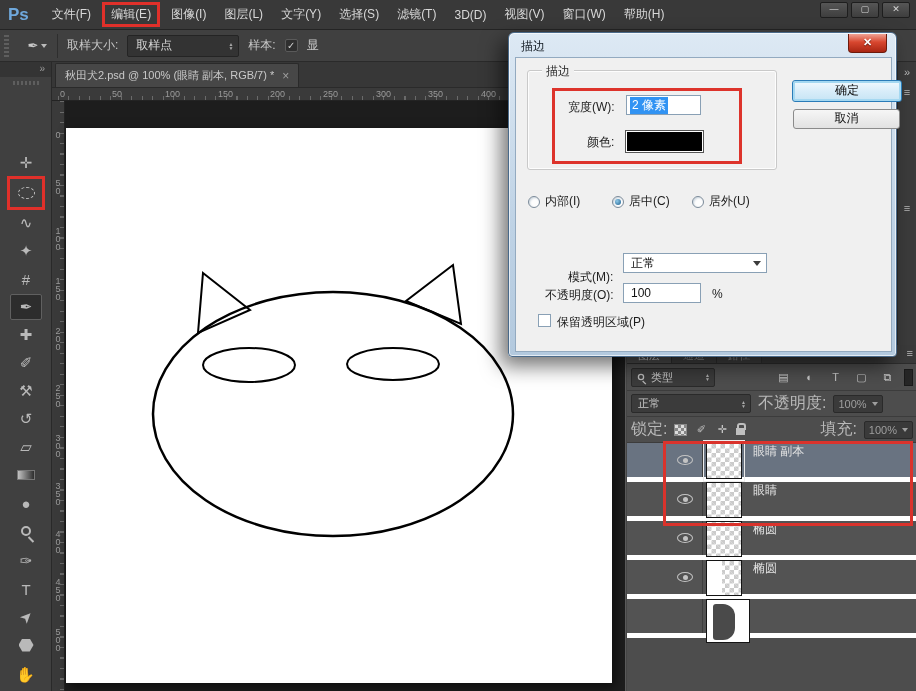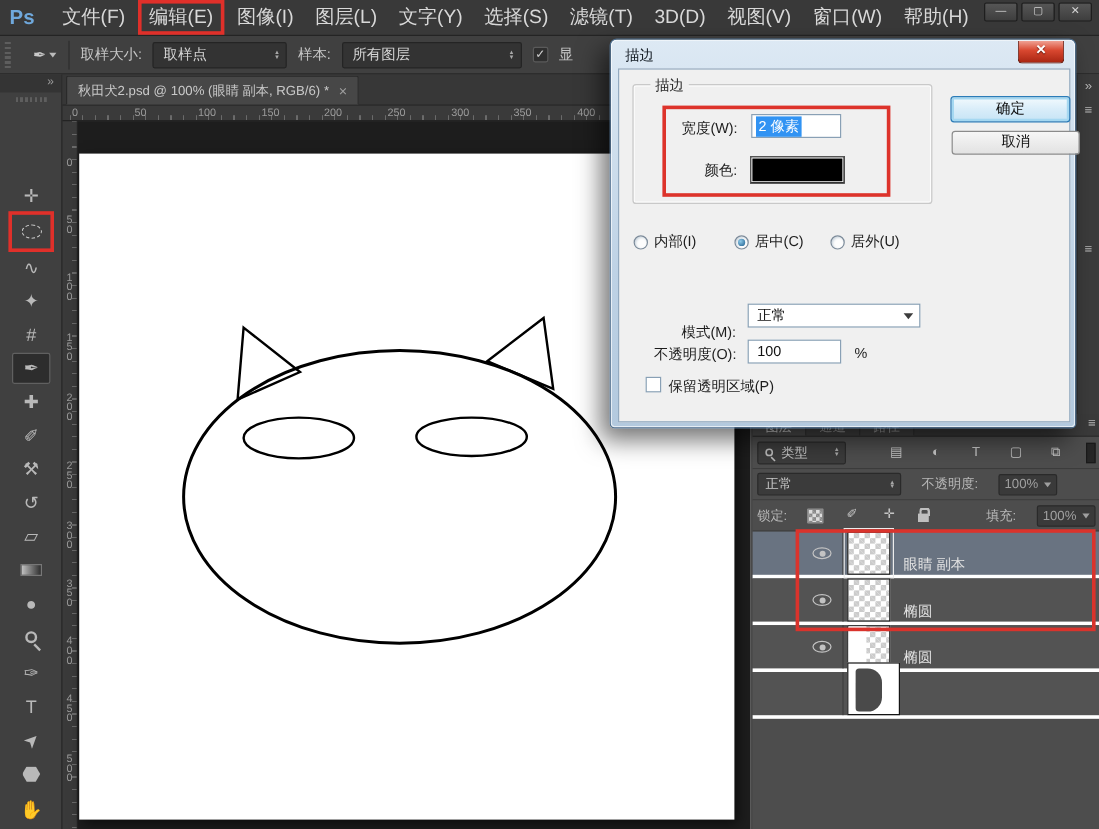--- a/index.html
+++ b/index.html
@@ -2,21 +2,21 @@
 <html><head>
 <meta charset="utf-8">
 <style>
   *{margin:0;padding:0;box-sizing:border-box}
   html,body{width:916px;height:691px;overflow:hidden}
   body{font-family:"Liberation Sans",sans-serif;background:#2b2b2b;position:relative}
 
   
   #menu-bar{position:absolute;left:0;top:0;width:916px;height:30px;background:#393939;border-bottom:1px solid #242424;display:flex;align-items:center}
   #ps-logo{margin:0 14px 0 8px;color:#6fa8dc;font-weight:bold;font-size:17px;letter-spacing:0}
-  .menu-item{color:#d8d8d8;font-size:16px;padding:4px 9px;white-space:nowrap}
+  .menu-item{color:#d8d8d8;font-size:12px;padding:4px 9px;white-space:nowrap}
   .menu-item.red-framed{border:3px solid #e0302a;padding:1px 6px;margin:0 2px}
   #window-controls{position:absolute;right:6px;top:2px;display:flex;gap:3px}
   .win-btn{width:28px;height:16px;background:linear-gradient(#565656,#3e3e3e);border:1px solid #1e1e1e;color:#d5d5d5;font-size:9px;line-height:13px;text-align:center;border-radius:2px}
 
   
   #options-bar{position:absolute;left:0;top:30px;width:916px;height:32px;background:#404040;border-bottom:1px solid #2a2a2a;display:flex;align-items:center;gap:9px;padding-left:4px}
   .grip-v{width:5px;height:22px;background:repeating-linear-gradient(to bottom,#5e5e5e 0 2px,transparent 2px 4px);margin-right:4px}
   .tool-chip{width:36px;height:24px;display:flex;align-items:center;justify-content:center;gap:3px;color:#c9c9c9;font-size:13px;border-right:1px solid #2e2e2e;padding-right:4px}
   .tiny-arrow{border:3px solid transparent;border-top:4px solid #bbb;margin-top:4px}
   .bar-label{color:#c7c7c7;font-size:12px}
@@ -53,32 +53,32 @@
 
   
   #right-region{position:absolute;left:625px;top:62px;width:291px;height:629px;background:#454545;border-left:1px solid #5a5a5a;overflow:hidden}
   #dock-strip{position:absolute;right:0;top:0;width:19px;height:298px;background:#3b3b3b;border-left:1px solid #2b2b2b}
   .dock-ico{color:#b9b9b9;font-size:11px;text-align:center;position:absolute;left:0;width:18px}
   #layers-panel{position:absolute;left:1px;top:283px;width:290px;height:346px;background:#4d4d4d;overflow:hidden}
   .lp-tabs{height:19px;display:flex;background:#3a3a3a;border-bottom:1px solid #2d2d2d;position:relative}
   .lp-tab{padding:3px 11px 0;font-size:11px;color:#d2d2d2;background:#4d4d4d;border-right:1px solid #303030}
   .lp-tab.inactive{background:#404040;color:#9a9a9a}
   .lp-menu{position:absolute;right:4px;top:2px;color:#bbb;font-size:11px}
-  .lp-row{display:flex;align-items:center;padding:0 4px;gap:17px;background:#4d4d4d;border-bottom:1px solid #3c3c3c}
+  .lp-row{display:flex;align-items:center;padding:0 4px;gap:7px;background:#4d4d4d;border-bottom:1px solid #3c3c3c}
   #filter-row{height:27px}
   #blend-row,#lock-row{height:26px}
   .lp-combo{height:19px;background:#3b3b3b;border:1px solid #2a2a2a;border-radius:2px;display:flex;align-items:center;color:#c9c9c9;font-size:11px;padding:0 4px 0 6px;gap:7px}
-  .lp-label{color:#b9b9b9;font-size:11px}
+  .lp-label{color:#b9b9b9;font-size:16px}
   .lp-ico{width:19px;height:17px;color:#c4c4c4;font-size:11px;text-align:center;line-height:17px}
   .lp-val{height:18px;background:#3a3a3a;border:1px solid#2a2a2a;border-radius:2px;color:#9f9f9f;font-size:11px;display:flex;align-items:center;gap:5px;padding:0 4px}
   .dd-small{border:3px solid transparent;border-top:4px solid #9f9f9f;margin-top:4px}
   .mini-checker{width:13px;height:12px;border:1px solid #8a8a8a;background-color:#ddd;background-image:linear-gradient(45deg,#888 25%,transparent 25%,transparent 75%,#888 75%),linear-gradient(45deg,#888 25%,transparent 25%,transparent 75%,#888 75%);background-size:6px 6px;background-position:0 0,3px 3px}
   .padlock{width:9px;height:7px;background:#bfbfbf;position:relative;margin-top:4px}
   .padlock::before{content:"";position:absolute;left:1px;top:-5px;width:5px;height:5px;border:2px solid #bfbfbf;border-bottom:none;border-radius:3px 3px 0 0}
-  .layer-row{height:39px;display:flex;align-items:flex-end;background:#535353;border-bottom:3px solid #ffffff}
+  .layer-row{height:39px;display:flex;align-items:flex-start;background:#535353;border-bottom:5px solid #ffffff}
   .layer-row.selected{background:#697381}
   .eye-cell{width:76px;height:100%;display:flex;align-items:center;justify-content:flex-end;padding-right:9px;border-right:1px solid #3e3e3e}
   .eye{width:16px;height:10px;border:1px solid #c3c3c3;border-radius:50%;position:relative;display:inline-block}
   .eye::after{content:"";position:absolute;left:50%;top:50%;width:5px;height:5px;margin:-2.5px;border-radius:50%;background:#c3c3c3}
   .thumb{width:36px;height:36px;margin-left:3px;border:1px solid #141414;position:relative;background-color:#fff;background-image:linear-gradient(45deg,#cbcbcb 25%,transparent 25%,transparent 75%,#cbcbcb 75%),linear-gradient(45deg,#cbcbcb 25%,transparent 25%,transparent 75%,#cbcbcb 75%);background-size:9px 9px;background-position:0 0,4.5px 4.5px}
   .thumb.selected-thumb{outline:1px solid #ececec;outline-offset:2px}
   .layer-name{margin-left:11px;font-size:12px;color:#e3e3e3;white-space:nowrap}
   #red-layers-box{position:absolute;left:663px;top:441px;width:250px;height:85px;border:3px solid #da332c;z-index:40}
 
   
@@ -89,21 +89,21 @@
   .groupbox{position:absolute;border:1px solid #c9c9c9;border-radius:3px;box-shadow:inset 0 0 0 1px #fdfdfd}
   .gb-label{position:absolute;left:14px;top:-8px;background:#f0f0f0;padding:0 4px;font-size:12px;color:#2a2a2a}
   #gb-stroke{left:11px;top:12px;width:250px;height:100px}
   #gb-position{left:11px;top:117px;width:250px;height:46px}
   #gb-blend{left:11px;top:174px;width:250px;height:103px}
   .fld-label{position:absolute;font-size:12px;color:#1c1c1c}
   #width-input{position:absolute;left:110px;top:37px;width:75px;height:20px;background:#fff;border:1px solid #89a0b5;font-size:12px;display:flex;align-items:center;padding-left:3px}
   #width-input .sel{background:#3193f3;color:#fff;padding:0 2px}
   #color-swatch{position:absolute;left:109px;top:72px;width:79px;height:23px;background:#000;border:1px solid #555;box-shadow:inset 0 0 0 1px #fff}
   #red-dialog-box{position:absolute;left:36px;top:30px;width:190px;height:76px;border:3px solid #dd332b;z-index:5}
-  #ok-btn{position:absolute;left:276px;top:22px;width:100px;height:22px;background:linear-gradient(#f3fafe,#d9edf9 50%,#c6e4f5);border:1px solid #2b7cb8;box-shadow:inset 0 0 0 2px #a5d8f1;border-radius:3px;font-size:12px;color:#0c0c0c;text-align:center;line-height:19px}
+  #ok-btn{position:absolute;left:276px;top:22px;width:110px;height:22px;background:linear-gradient(#f3fafe,#d9edf9 50%,#c6e4f5);border:1px solid #2b7cb8;box-shadow:inset 0 0 0 2px #a5d8f1;border-radius:3px;font-size:12px;color:#0c0c0c;text-align:center;line-height:19px}
   #cancel-btn{position:absolute;left:277px;top:51px;width:107px;height:20px;background:linear-gradient(#f6f6f6,#e2e2e2);border:1px solid #8b8b8b;border-radius:3px;font-size:12px;color:#0c0c0c;text-align:center;line-height:17px}
   .radio{position:absolute;top:135px;display:flex;align-items:center;gap:5px;font-size:12px;color:#1c1c1c}
   .rdot{width:12px;height:12px;border-radius:50%;background:#fdfdfd;border:1px solid #7b8a99;box-shadow:inset 1px 1px 2px #c9d4dd;position:relative}
   .rdot.on::after{content:"";position:absolute;left:2px;top:2px;width:6px;height:6px;border-radius:50%;background:radial-gradient(circle at 35% 35%,#8ec9e8,#1d5e8e)}
   #mode-combo{position:absolute;left:107px;top:195px;width:144px;height:20px;background:#fff;border:1px solid #89a0b5;font-size:12px;color:#111;display:flex;align-items:center;padding-left:7px}
   .dd-arrow{position:absolute;right:5px;top:7px;border:4px solid transparent;border-top:5px solid #3c3c3c}
   #opacity-input{position:absolute;left:107px;top:225px;width:78px;height:20px;background:#fff;border:1px solid #89a0b5;font-size:12px;color:#111;display:flex;align-items:center;padding-left:7px}
   #preserve-checkbox{position:absolute;left:22px;top:256px;width:13px;height:13px;background:#fff;border:1px solid #89a0b5}
 </style>
 </head>
@@ -139,27 +139,20 @@
     </div>
     <span class="bar-label">取样大小:</span>
     <div class="combo" style="width:112px">
       <span style="flex:1">取样点</span>
       <span class="spin">
           <span>▲</span>
           <span>▼</span>
         </span>
     </div>
     <span class="bar-label">样本:</span>
-    <div class="combo" style="width:150px">
-      <span style="flex:1">所有图层</span>
-      <span class="spin">
-          <span>▲</span>
-          <span>▼</span>
-        </span>
-    </div>
     <div class="checkbox-dark">✓</div>
     <span class="bar-label">显</span>
   </div>
 
   <div id="toolbar">
     <div id="toolbar-header">»</div>
     <div id="toolbar-grip"></div>
 
     <div class="tool" style="top:88px">
         <span>✛</span>
@@ -219,21 +212,21 @@
         <span>✋</span>
       </div>
     <div class="tool" style="top:626px"></div>
 
     <div id="red-tool-box"></div>
 
   </div>
 
   <div id="tab-bar">
     <div id="doc-tab">
-      <span>秋田犬2.psd @ 100% (眼睛 副本, RGB/6) *</span>
+      <span>秋田犬2.psd @ 100% (眼睛 副本, RGB/7) *</span>
       <span class="tab-x">×</span>
     </div>
   </div>
 
   <div id="pasteboard"></div>
 
   <div id="h-ruler">
     <div class="ticks"></div>
     <span class="hr-num" style="left:8px">0</span>
     <span class="hr-num" style="left:60px">50</span>
@@ -339,20 +332,27 @@
             <span class="eye"></span>
           </div>
         <div class="thumb selected-thumb"></div>
         <span class="layer-name">眼睛 副本</span>
       </div>
       <div class="layer-row">
         <div class="eye-cell">
             <span class="eye"></span>
           </div>
         <div class="thumb"></div>
+        <span class="layer-name">眼睛</span>
+      </div>
+      <div class="layer-row">
+        <div class="eye-cell">
+            <span class="eye"></span>
+          </div>
+        <div class="thumb"></div>
         <span class="layer-name">椭圆</span>
       </div>
       <div class="layer-row">
         <div class="eye-cell">
             <span class="eye"></span>
           </div>
         <div class="thumb">
             <div style="position:absolute;left:0;top:0;width:45%;height:100%;background:#fff"></div>
           </div>
         <span class="layer-name">椭圆</span>

